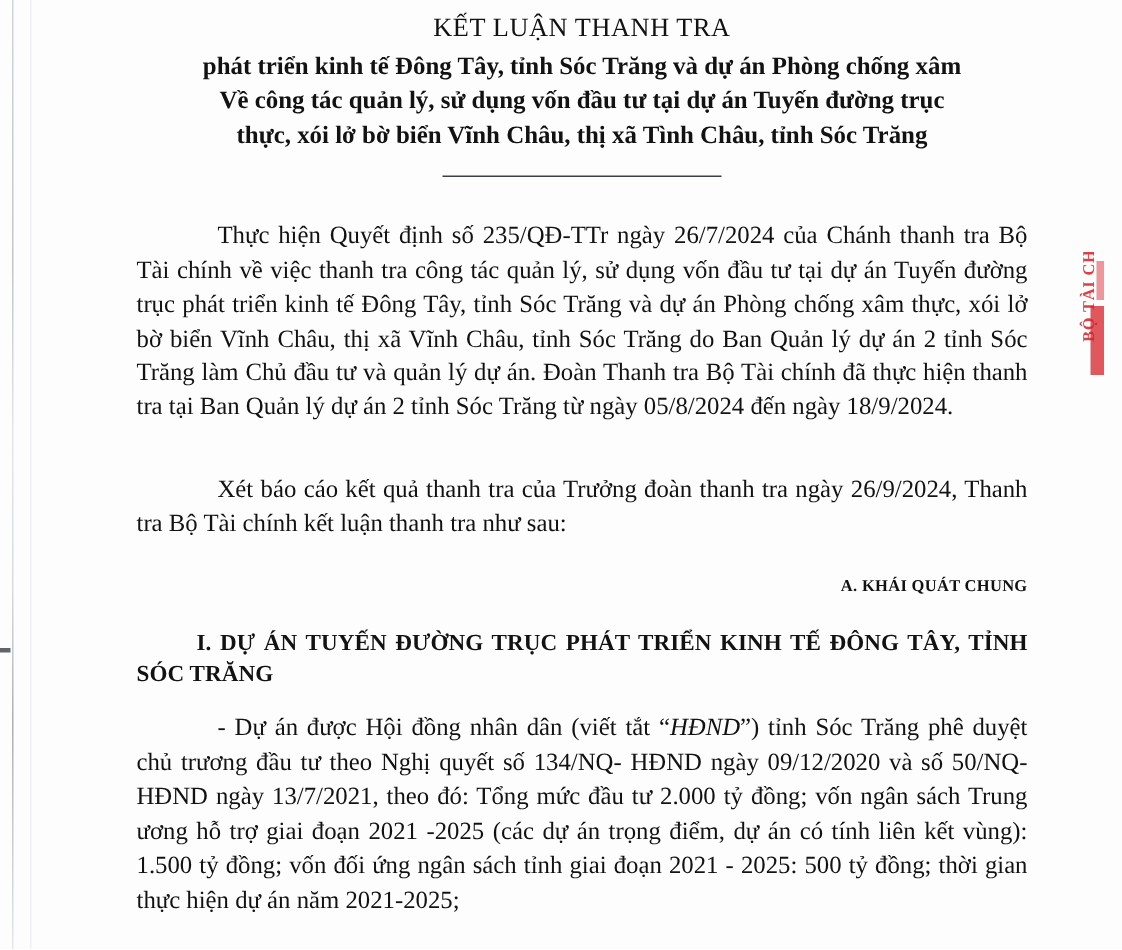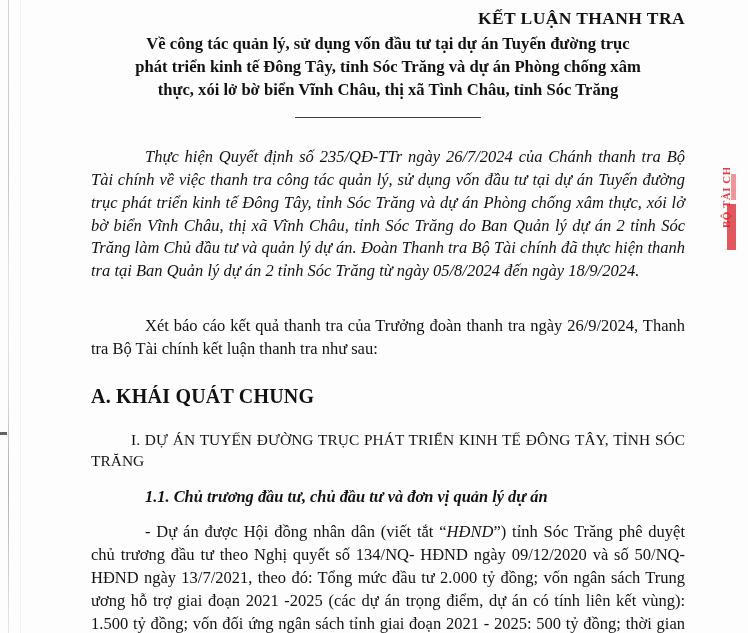--- a/index.html
+++ b/index.html
@@ -54,22 +54,22 @@
 
   .content {
     position: absolute;
     left: 91px;
     top: 0;
     width: 594px;
   }
 
   
   .doc-title {
-    text-align: right;
-    font-weight: bold;
+    text-align: center;
+    font-weight: normal;
     font-size: 17.5px;
     letter-spacing: .4px;
     margin: 8px 0 0 0;
     line-height: 1.25;
   }
   .doc-subtitle {
     text-align: center;
     font-weight: bold;
     font-size: 16.6px;
     line-height: 1.39;
@@ -87,32 +87,32 @@
   
   p.body-par {
     font-size: 16.5px;
     line-height: 1.385;
     text-align: justify;
     text-justify: inter-word;
     margin: 0;
     text-indent: 54px;
     hyphens: none;
   }
-  p.par-1 { margin-top: 28px; font-style: italic; }
+  p.par-1 { margin-top: 28px; }
   p.par-2 { margin-top: 32px; }
 
   .h-center {
-    text-align: left;
-    font-weight: bold;
-    font-size: 20px;
+    text-align: right;
+    font-weight: bold;
+    font-size: 11px;
     letter-spacing: .2px;
     margin: 24px 0 0 0;
   }
   .h-roman {
-    font-weight: normal;
+    font-weight: bold;
     font-size: 15.4px;
     line-height: 1.35;
     margin: 22px 0 0 0;
     text-indent: 40px;
     text-align: justify;
     letter-spacing: .05px;
   }
   .h-num {
     font-weight: bold;
     font-size: 16.4px;
@@ -186,37 +186,36 @@
 
   <div class="scan-seam-left"></div>
   <div class="scan-seam-left2"></div>
   <div class="scan-nick"></div>
 
   <div class="content">
 
     <h1 class="doc-title">KẾT LUẬN THANH TRA</h1>
 
     <div class="doc-subtitle">
+      <div>phát triển kinh tế Đông Tây, tỉnh Sóc Trăng và dự án Phòng chống xâm</div>
       <div>Về công tác quản lý, sử dụng vốn đầu tư tại dự án Tuyến đường trục</div>
-      <div>phát triển kinh tế Đông Tây, tỉnh Sóc Trăng và dự án Phòng chống xâm</div>
       <div>thực, xói lở bờ biển Vĩnh Châu, thị xã Tình Châu, tỉnh Sóc Trăng</div>
     </div>
 
     <hr class="title-rule">
 
     <p class="body-par par-1">Thực hiện Quyết định số 235/QĐ-TTr ngày 26/7/2024 của Chánh thanh tra Bộ Tài chính về việc thanh tra công tác quản lý, sử dụng vốn đầu tư tại dự án Tuyến đường trục phát triển kinh tế Đông Tây, tỉnh Sóc Trăng và dự án Phòng chống xâm thực, xói lở bờ biển Vĩnh Châu, thị xã Vĩnh Châu, tỉnh Sóc Trăng do Ban Quản lý dự án 2 tỉnh Sóc Trăng làm Chủ đầu tư và quản lý dự án. Đoàn Thanh tra Bộ Tài chính đã thực hiện thanh tra tại Ban Quản lý dự án 2 tỉnh Sóc Trăng từ ngày 05/8/2024 đến ngày 18/9/2024.</p>
 
     <p class="body-par par-2">Xét báo cáo kết quả thanh tra của Trưởng đoàn thanh tra ngày 26/9/2024, Thanh tra Bộ Tài chính kết luận thanh tra như sau:</p>
 
     <h2 class="h-center">A. KHÁI QUÁT CHUNG</h2>
 
     <h3 class="h-roman">I. DỰ ÁN TUYẾN ĐƯỜNG TRỤC PHÁT TRIỂN KINH TẾ ĐÔNG TÂY, TỈNH SÓC TRĂNG</h3>
 
 
-    <h5 class="h-sub">1.1. Chủ trương đầu tư, chủ đầu tư và đơn vị quản lý dự án</h5>
 
     <p class="dash-par">
       <span>- Dự án được Hội đồng nhân dân (viết tắt “</span><span class="it">HĐND</span><span>”) tỉnh Sóc Trăng phê duyệt chủ trương đầu tư theo Nghị quyết số 134/NQ- HĐND ngày 09/12/2020 và số 50/NQ- HĐND ngày 13/7/2021, theo đó: Tổng mức đầu tư 2.000 tỷ đồng; vốn ngân sách Trung ương hỗ trợ giai đoạn 2021 -2025 (các dự án trọng điểm, dự án có tính liên kết vùng): 1.500 tỷ đồng; vốn đối ứng ngân sách tỉnh giai đoạn 2021 - 2025: 500 tỷ đồng; thời gian thực hiện dự án năm 2021-2025;</span>
     </p>
 
   </div>
 
   <div class="stamp-frag">
     <div class="stamp-bar2"></div>
     <div class="stamp-bar"></div>

